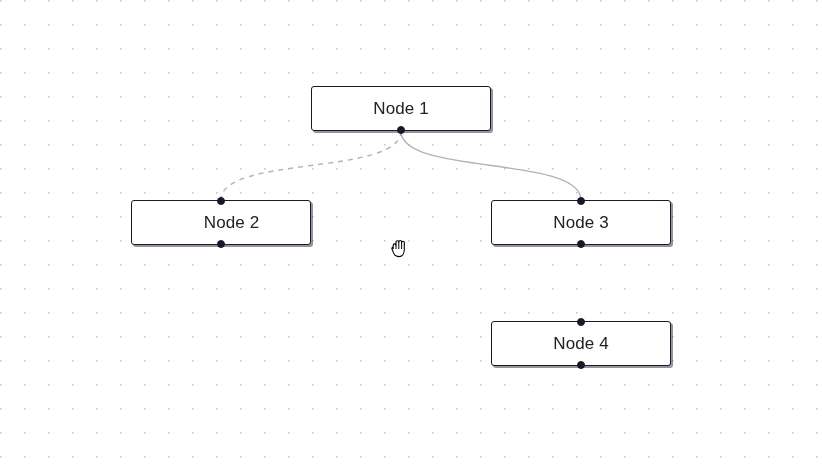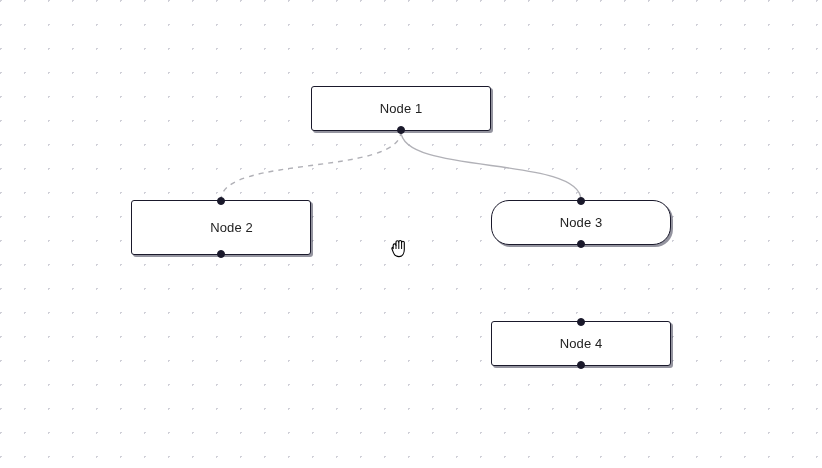--- a/index.html
+++ b/index.html
@@ -37,21 +37,21 @@
     position: absolute;
     box-sizing: border-box;
     background: #ffffff;
     border: 1px solid #1a192b;
     border-radius: 3px;
     box-shadow: 2px 2px 0px rgba(60,60,80,0.55);
     display: flex;
     align-items: center;
     justify-content: center;
     color: #222222;
-    font-size: 13px;
+    font-size: 17px;
     font-family: "Liberation Sans", sans-serif;
     line-height: 1;
     letter-spacing: 0.1px;
     cursor: grab;
     user-select: none;
   }
 
   .rf-node-label {
     pointer-events: none;
   }
@@ -87,27 +87,27 @@
   <svg id="edge-layer" viewBox="0 0 822 468" width="822" height="468" xmlns="http://www.w3.org/2000/svg">
     <path class="rf-edge" fill="none" stroke="#b1b1b7" stroke-width="1.4" stroke-dasharray="5 5" d="M 401 131 C 401 176, 221 155, 221 200"></path>
     <path class="rf-edge" fill="none" stroke="#b1b1b7" stroke-width="1.4" d="M 401 131 C 401 176, 581 155, 581 200"></path>
   </svg>
 
   <div class="rf-node" style="left: 311px; top: 86px; width: 180px; height: 45px;">
     <span class="rf-node-label">Node 1</span>
     <span class="rf-handle bottom"></span>
   </div>
 
-  <div class="rf-node" style="left: 131px; top: 200px; width: 180px; height: 55px; padding-left: 21px;">
+  <div class="rf-node" style="left: 131px; top: 200px; width: 180px; height: 45px; padding-left: 21px;">
     <span class="rf-handle top"></span>
     <span class="rf-node-label">Node 2</span>
     <span class="rf-handle bottom"></span>
   </div>
 
-  <div class="rf-node" style="left: 491px; top: 200px; width: 180px; height: 45px; border-radius: 18px;">
+  <div class="rf-node" style="left: 491px; top: 200px; width: 180px; height: 45px;">
     <span class="rf-handle top"></span>
     <span class="rf-node-label">Node 3</span>
     <span class="rf-handle bottom"></span>
   </div>
 
   <div class="rf-node" style="left: 491px; top: 321px; width: 180px; height: 45px; align-items: center;">
     <span class="rf-handle top"></span>
     <span class="rf-node-label">Node 4</span>
     <span class="rf-handle bottom"></span>
   </div>

